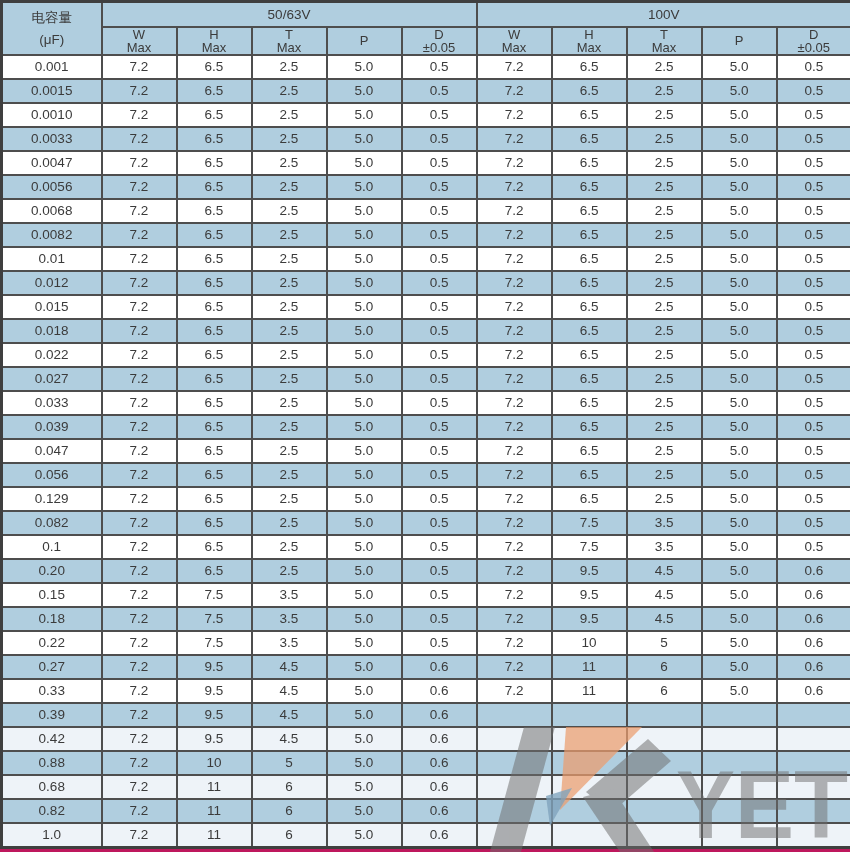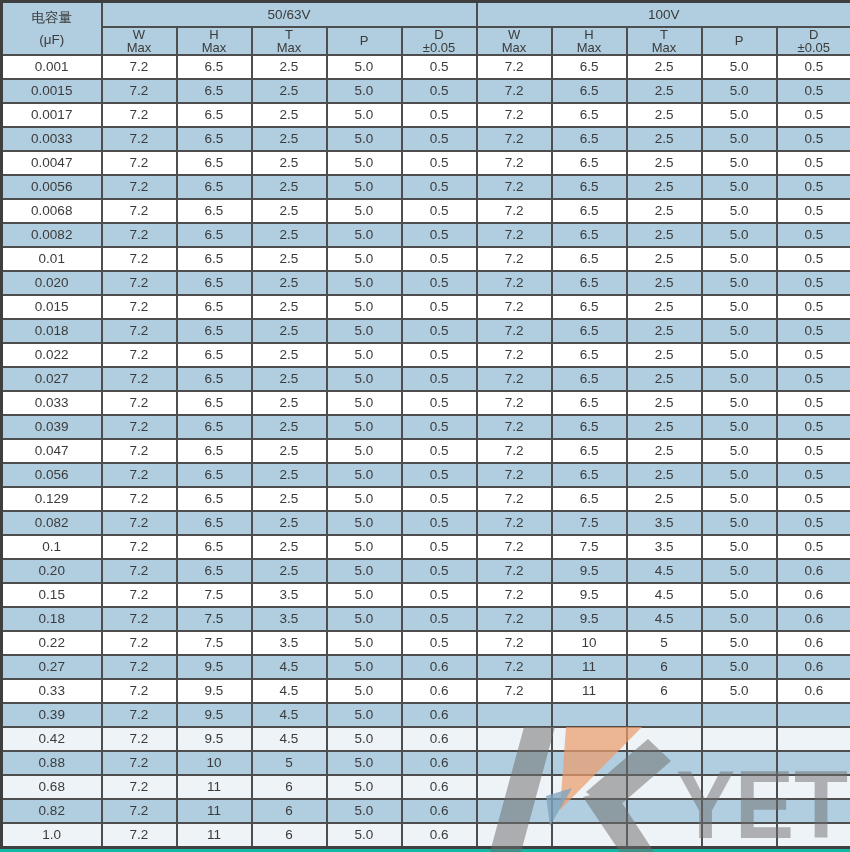--- a/index.html
+++ b/index.html
@@ -1,19 +1,19 @@
 <!DOCTYPE html>
 <html><head>
 <meta charset="utf-8">
 <style>
   html,body{margin:0;padding:0;background:#ffffff;}
   .page{
     position:relative;
     width:850px;height:852px;
-    background:#14b8a6;
+    background:#be185d;
     overflow:hidden;
     font-family:"Liberation Sans","DejaVu Sans",sans-serif;
   }
   table.spec{
     position:absolute;left:0;top:0;
     width:850px;height:849px;
     border-collapse:collapse;
     table-layout:fixed;
     background:#ffffff;
     border:3px solid #3f3f3f;
@@ -138,21 +138,21 @@
           <td>2.5</td>
           <td>5.0</td>
           <td>0.5</td>
           <td>7.2</td>
           <td>6.5</td>
           <td>2.5</td>
           <td>5.0</td>
           <td>0.5</td>
         </tr>
         <tr>
-          <td>0.0017</td>
+          <td>0.0010</td>
           <td>7.2</td>
           <td>6.5</td>
           <td>2.5</td>
           <td>5.0</td>
           <td>0.5</td>
           <td>7.2</td>
           <td>6.5</td>
           <td>2.5</td>
           <td>5.0</td>
           <td>0.5</td>
@@ -229,21 +229,21 @@
           <td>2.5</td>
           <td>5.0</td>
           <td>0.5</td>
           <td>7.2</td>
           <td>6.5</td>
           <td>2.5</td>
           <td>5.0</td>
           <td>0.5</td>
         </tr>
         <tr>
-          <td>0.020</td>
+          <td>0.012</td>
           <td>7.2</td>
           <td>6.5</td>
           <td>2.5</td>
           <td>5.0</td>
           <td>0.5</td>
           <td>7.2</td>
           <td>6.5</td>
           <td>2.5</td>
           <td>5.0</td>
           <td>0.5</td>

